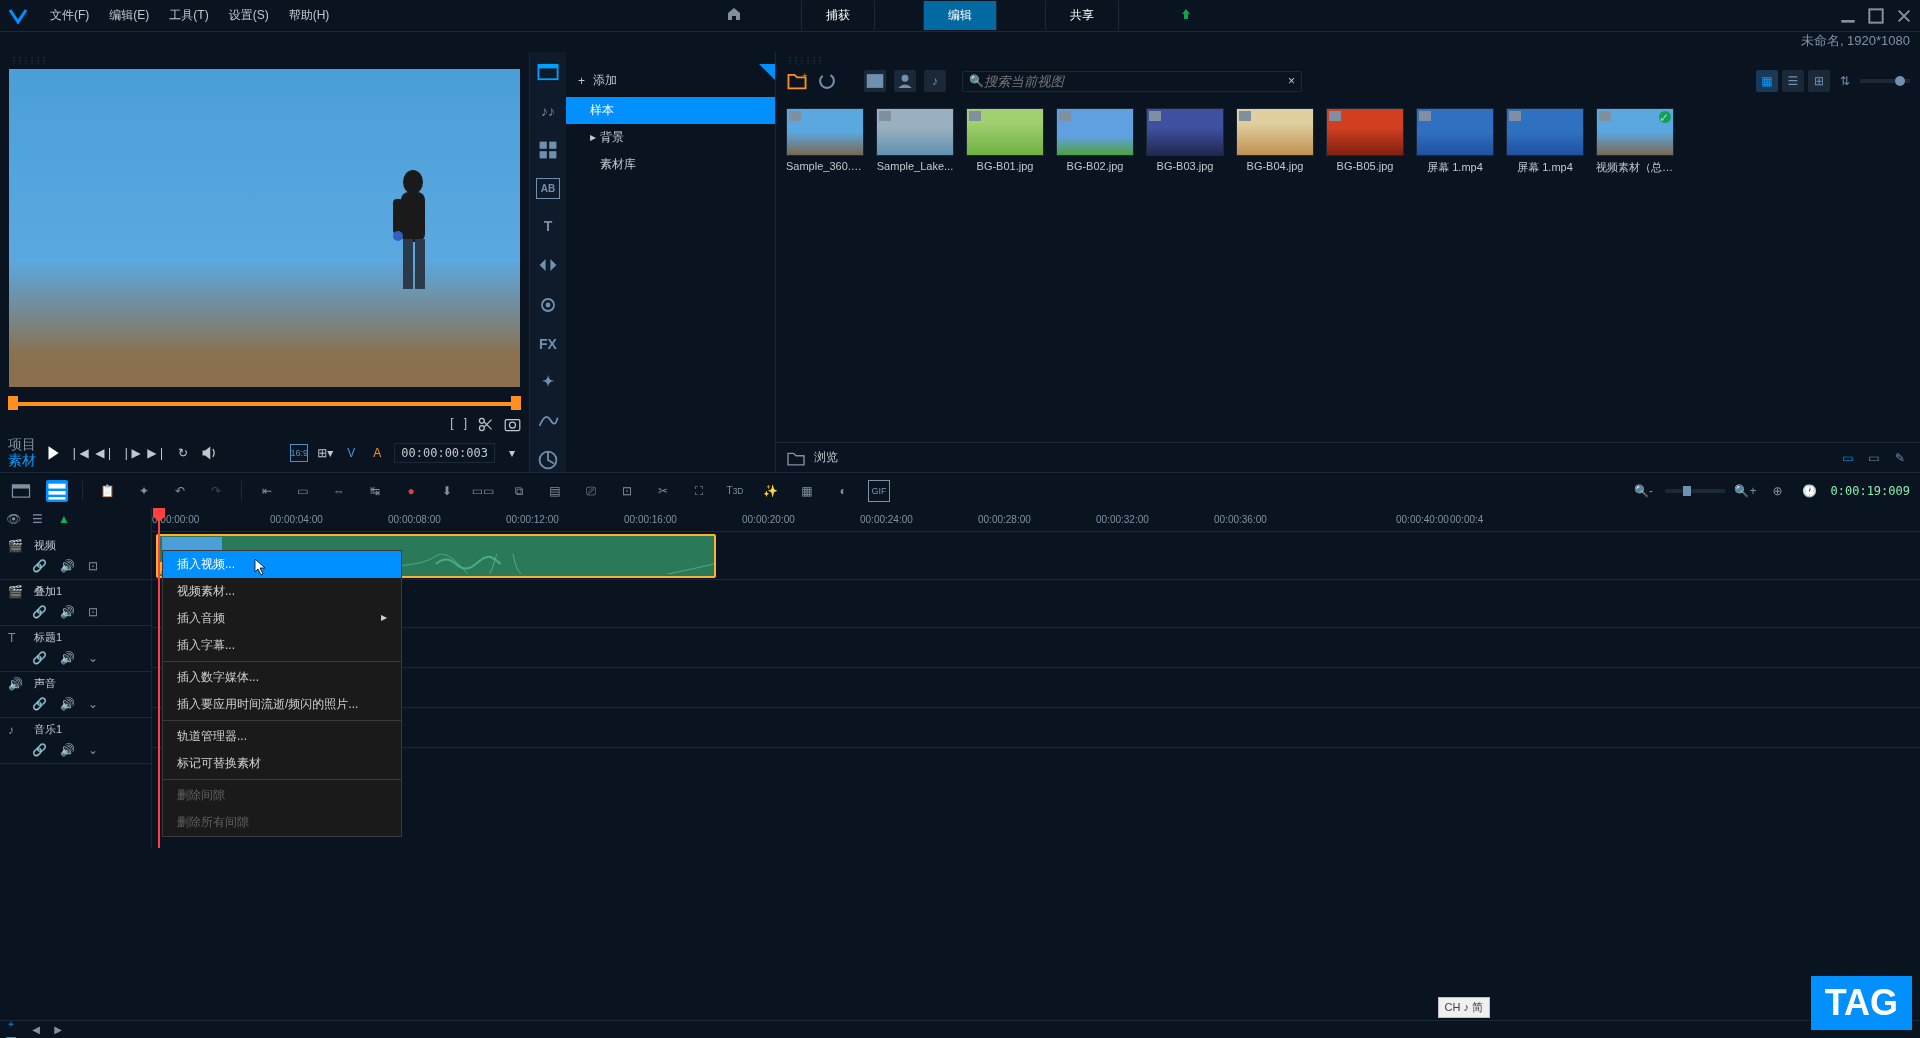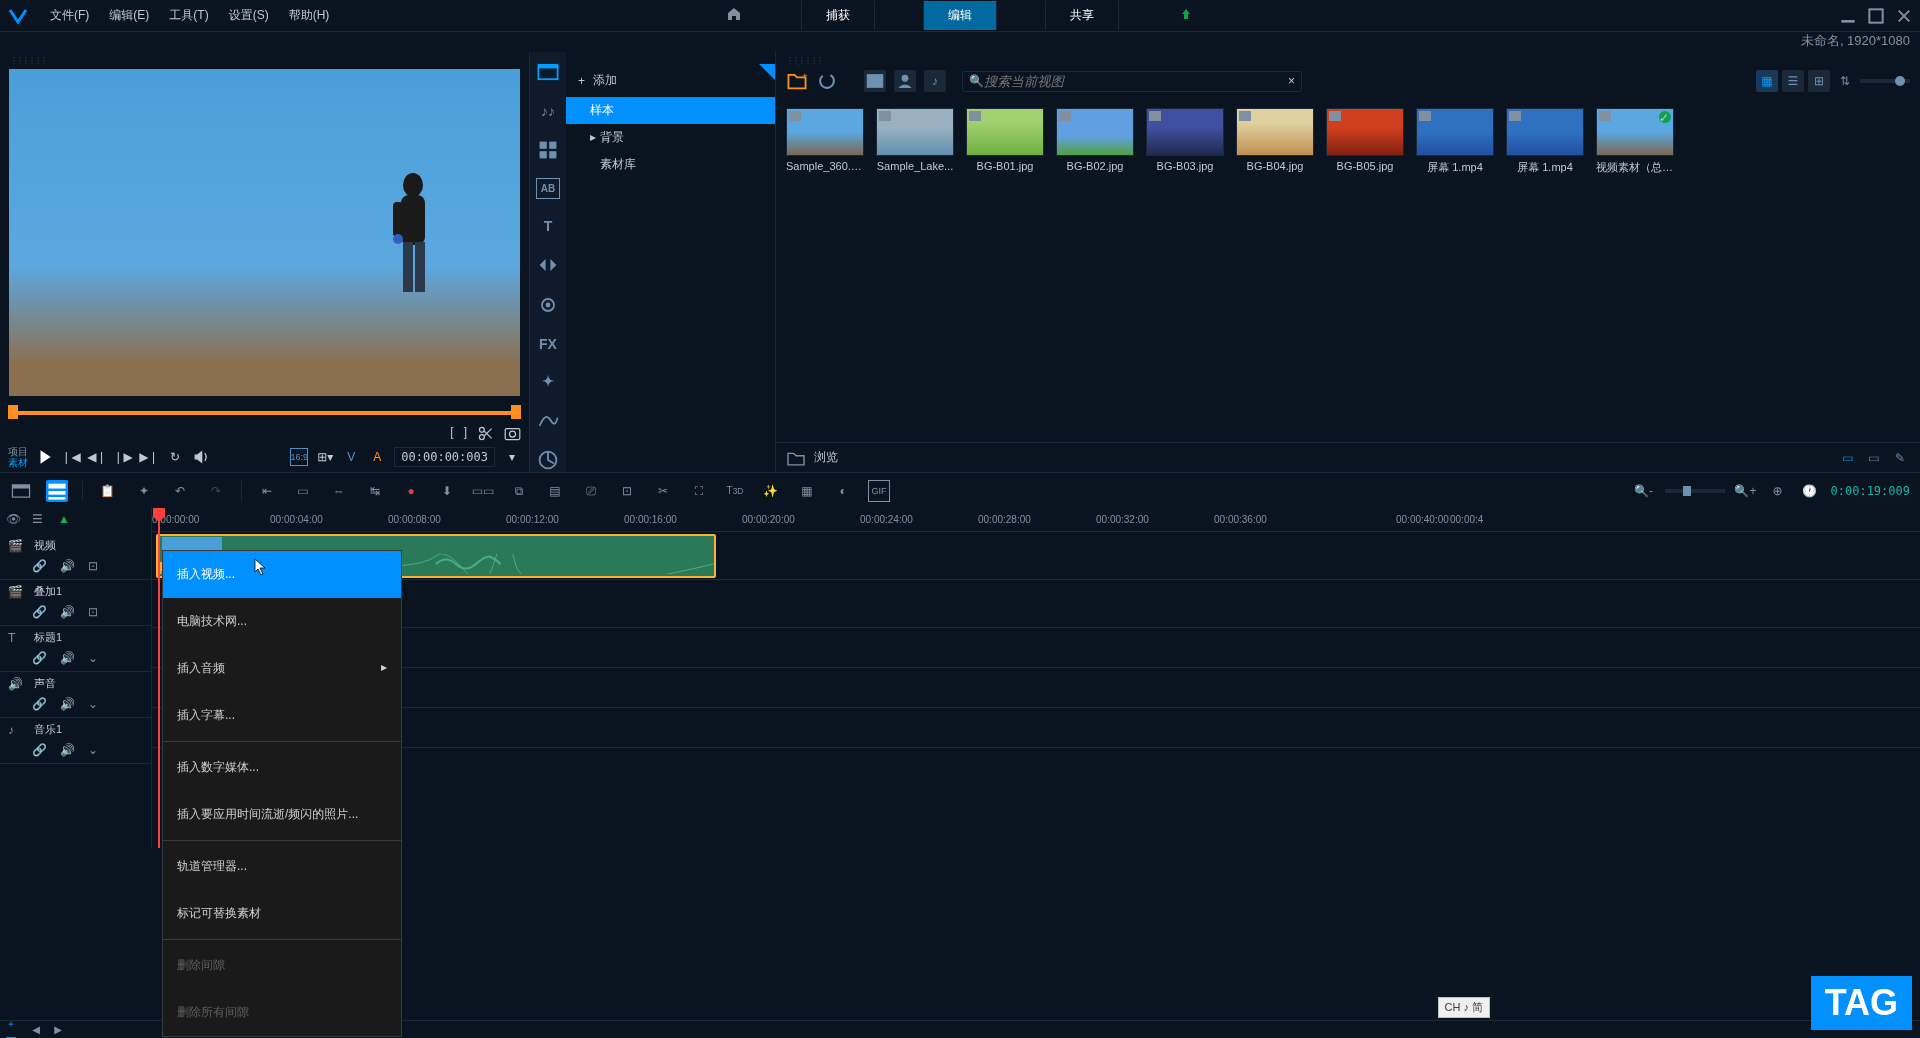--- a/index.html
+++ b/index.html
@@ -22,21 +22,21 @@
 
 .preview-panel { width: 530px; background: #0a1421; border-right: 1px solid #1a2838; display: flex; flex-direction: column; }
 .preview-handle { height: 12px; background: #0a1421; }
 .preview-handle::before { content: "⋮⋮⋮⋮⋮⋮"; color: #305070; font-size: 8px; padding-left: 10px; letter-spacing: -2px; }
 .preview-video { flex: 1; margin: 4px 8px; background: linear-gradient(180deg, #4a9fd8 0%, #5ba8e0 60%, #8b7050 90%, #8b7050 100%); border: 1px solid #0a1421; position: relative; }
 .preview-video .person { position: absolute; right: 15%; top: 30%; width: 60px; height: 150px; }
 .preview-scrubber { margin: 4px 8px; height: 16px; position: relative; }
 .preview-scrubber .bar { height: 4px; background: #ff9020; margin-top: 6px; }
 .preview-scrubber .marker { position: absolute; top: 0; width: 10px; height: 14px; background: #ff9020; }
 .preview-controls { display: flex; align-items: center; padding: 4px 8px; gap: 8px; }
-.preview-controls .label-col { font-size: 10px; line-height: 1.1; color: #8090a0; }
+.preview-controls .label-col { font-size: 14px; line-height: 1.1; color: #8090a0; }
 .preview-controls .label-col .active { color: #00a0ff; }
 .preview-controls .btn { width: 18px; height: 18px; cursor: pointer; display: flex; align-items: center; justify-content: center; color: #c0c8d0; }
 .preview-controls .timecode { font-family: monospace; color: #c0c8d0; background: #0a1421; border: 1px solid #1a2838; padding: 2px 6px; margin-left: auto; }
 
 
 .sidebar-tools { width: 36px; background: #0f1a2a; display: flex; flex-direction: column; align-items: center; padding-top: 8px; gap: 16px; }
 .sidebar-tools .tool { width: 24px; height: 24px; cursor: pointer; display: flex; align-items: center; justify-content: center; color: #7090b0; font-weight: bold; font-size: 14px; }
 .sidebar-tools .tool.active { color: #00a0ff; }
 
 
@@ -71,21 +71,21 @@
 .media-footer .fbtn { width: 20px; height: 16px; cursor: pointer; display: flex; align-items: center; justify-content: center; color: #7090b0; }
 
 
 .timeline-toolbar { height: 36px; background: #0a1421; border-top: 1px solid #1a2838; display: flex; align-items: center; padding: 0 10px; gap: 14px; }
 .timeline-toolbar .tbtn { width: 22px; height: 22px; cursor: pointer; display: flex; align-items: center; justify-content: center; color: #8090a0; }
 .timeline-toolbar .tbtn.active { background: #0090ff; color: #fff; border-radius: 2px; }
 .timeline-toolbar .sep { width: 1px; height: 20px; background: #1a2838; }
 .timeline-toolbar .right { margin-left: auto; display: flex; align-items: center; gap: 10px; }
 .timeline-toolbar .zoom-slider { width: 60px; height: 4px; background: #1a2838; position: relative; }
 .timeline-toolbar .zoom-slider .thumb { position: absolute; top: -3px; left: 30%; width: 8px; height: 10px; background: #7090b0; }
-.timeline-toolbar .timecode { font-family: monospace; color: #14b8a6; font-size: 12px; }
+.timeline-toolbar .timecode { font-family: monospace; color: #86efac; font-size: 12px; }
 
 
 .timeline-area { display: flex; height: 340px; }
 .track-headers { width: 152px; background: #0a1421; border-right: 1px solid #1a2838; }
 .track-headers .header-top { height: 26px; display: flex; align-items: center; padding: 0 6px; gap: 8px; }
 .track-headers .header-top .hbtn { width: 18px; height: 18px; cursor: pointer; color: #8090a0; }
 .track-headers .track-head { display: flex; flex-direction: column; border-bottom: 1px solid #1a2838; }
 .track-headers .track-label { display: flex; align-items: center; padding: 4px 8px; gap: 10px; }
 .track-headers .track-label .icon { width: 16px; color: #8090a0; }
 .track-headers .track-label .name { flex: 1; font-size: 11px; }
@@ -102,21 +102,21 @@
 .track-row.tall { height: 48px; }
 .track-row.short { height: 40px; }
 .clip { position: absolute; top: 2px; height: 44px; background: #2a7a5a; border: 2px solid #ffb030; border-radius: 2px; display: flex; align-items: center; padding-left: 4px; overflow: hidden; }
 .clip .clip-thumb { width: 60px; height: 38px; background: linear-gradient(180deg, #4a9fd8 40%, #8b7050 100%); margin-right: 8px; }
 .clip .clip-label { color: #fff; font-size: 11px; }
 .clip .waveform { position: absolute; bottom: 2px; left: 0; right: 0; height: 20px; opacity: 0.6; }
 .clip .small-icon { position: absolute; bottom: 2px; left: 2px; width: 14px; height: 12px; background: #ffb030; }
 
 
 .context-menu { position: absolute; background: #1a1a1a; border: 1px solid #3a3a3a; min-width: 240px; z-index: 100; }
-.context-menu .menu-row { padding: 15px 14px; cursor: pointer; color: #d0d0d0; font-size: 12px; display: flex; align-items: flex-start; }
+.context-menu .menu-row { padding: 5px 14px; cursor: pointer; color: #d0d0d0; font-size: 12px; display: flex; align-items: flex-start; }
 .context-menu .menu-row:hover, .context-menu .menu-row.highlight { background: #0090ff; color: #fff; }
 .context-menu .menu-row.disabled { color: #606060; cursor: default; }
 .context-menu .menu-row .arrow { margin-left: auto; }
 .context-menu .divider { height: 1px; background: #3a3a3a; margin: 2px 0; }
 
 
 .watermark { position: absolute; right: 8px; bottom: 8px; display: flex; align-items: center; gap: 8px; z-index: 200; }
 .watermark .cn { background: #fff; padding: 4px 8px; }
 .watermark .cn .big { color: #e03030; font-size: 26px; font-weight: bold; }
 .watermark .cn .url { color: #e03030; font-size: 14px; display: block; }
@@ -573,21 +573,21 @@
     <div class="track-row short"></div>
     <div class="track-row short"></div>
   </div>
 </div>
 
 <div class="context-menu" style="left:162px;top:550px" id="ctx-menu">
     <div class="menu-row highlight">
       <span>插入视频...</span>
     </div>
     <div class="menu-row">
-      <span>电脑技术网...</span>
+      <span>视频素材...</span>
     </div>
     <div class="menu-row">
       <span>插入音频</span>
       <span class="arrow">▸</span>
     </div>
     <div class="menu-row">
       <span>插入字幕...</span>
     </div>
     <div class="divider"></div>
     <div class="menu-row">

